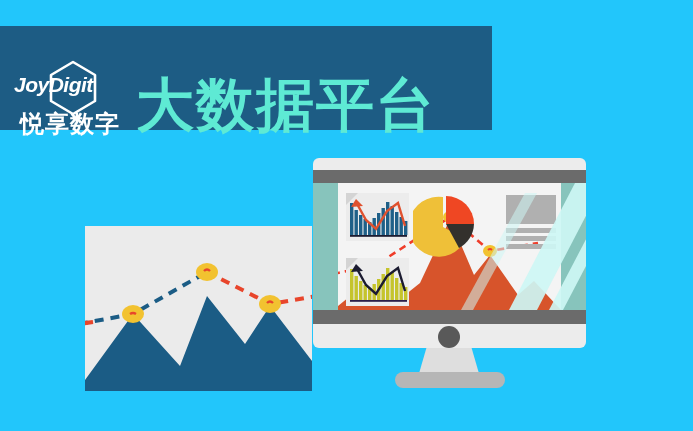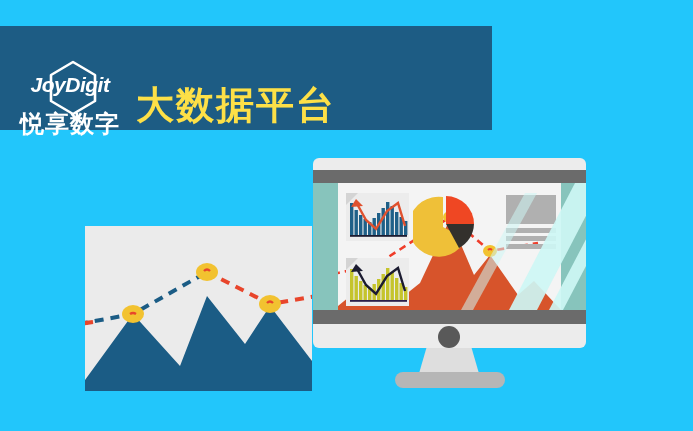--- a/index.html
+++ b/index.html
@@ -41,21 +41,21 @@
     left: 34px;
     top: 0px;
     width: 50px;
     height: 56px;
   }
   #logo-wordmark {
     position: absolute;
     left: 0;
     top: 14px;
     width: 112px;
-    text-align: center;
+    text-align: left;
     color: #ffffff;
     font-size: 21px;
     font-weight: bold;
     font-style: italic;
     letter-spacing: -0.5px;
     line-height: 1;
     white-space: nowrap;
   }
   #logo-subtitle {
     position: absolute;
@@ -67,22 +67,22 @@
     font-size: 24px;
     font-weight: bold;
     letter-spacing: 1px;
     line-height: 1;
     white-space: nowrap;
   }
   #header-title {
     position: absolute;
     left: 136px;
     top: 48px;
-    color: #fde047;
-    font-size: 38px;
+    color: #5eead4;
+    font-size: 58px;
     font-weight: bold;
     letter-spacing: 2px;
     line-height: 62px;
     white-space: nowrap;
   }
 
   
   #left-panel {
     position: absolute;
     left: 85px;

